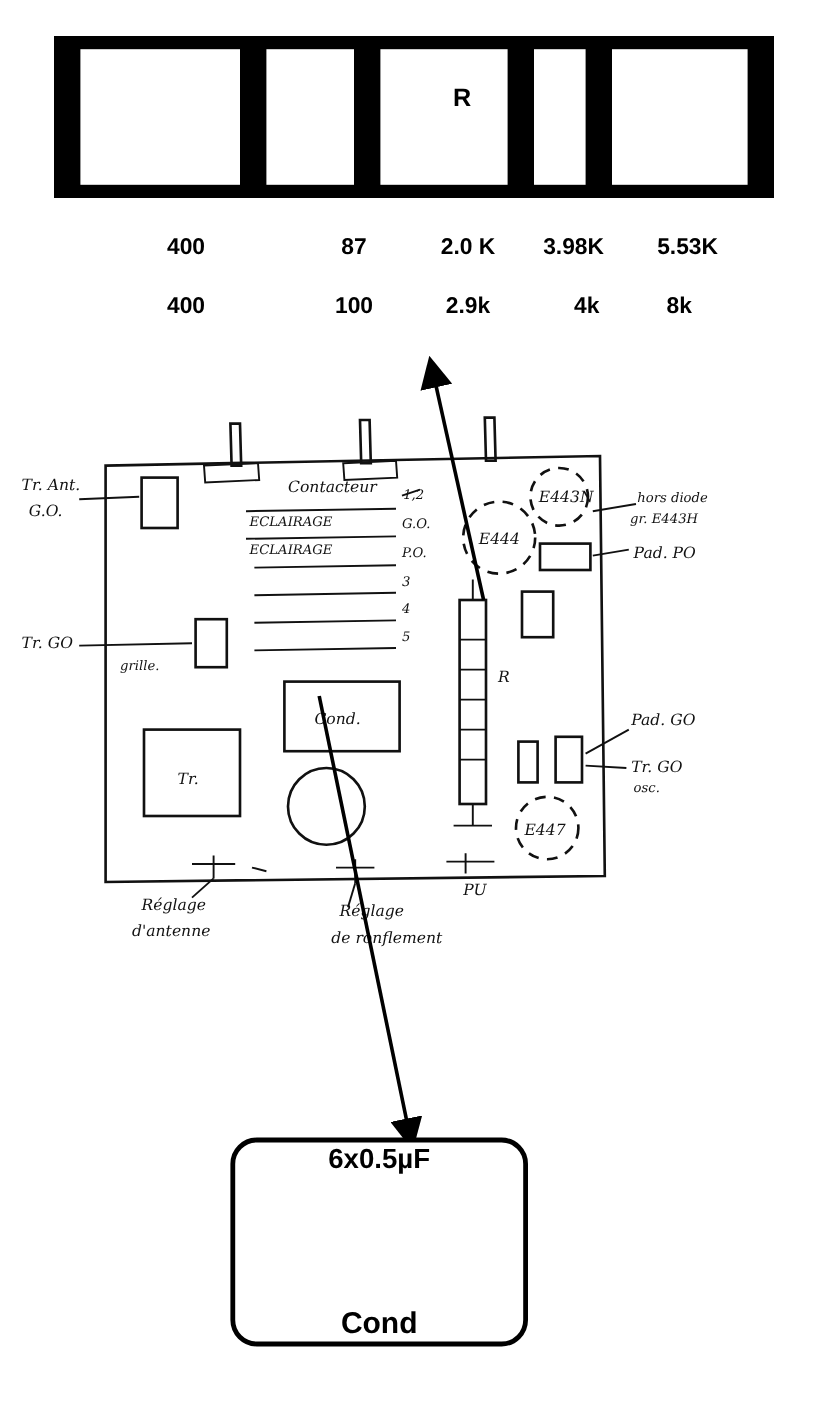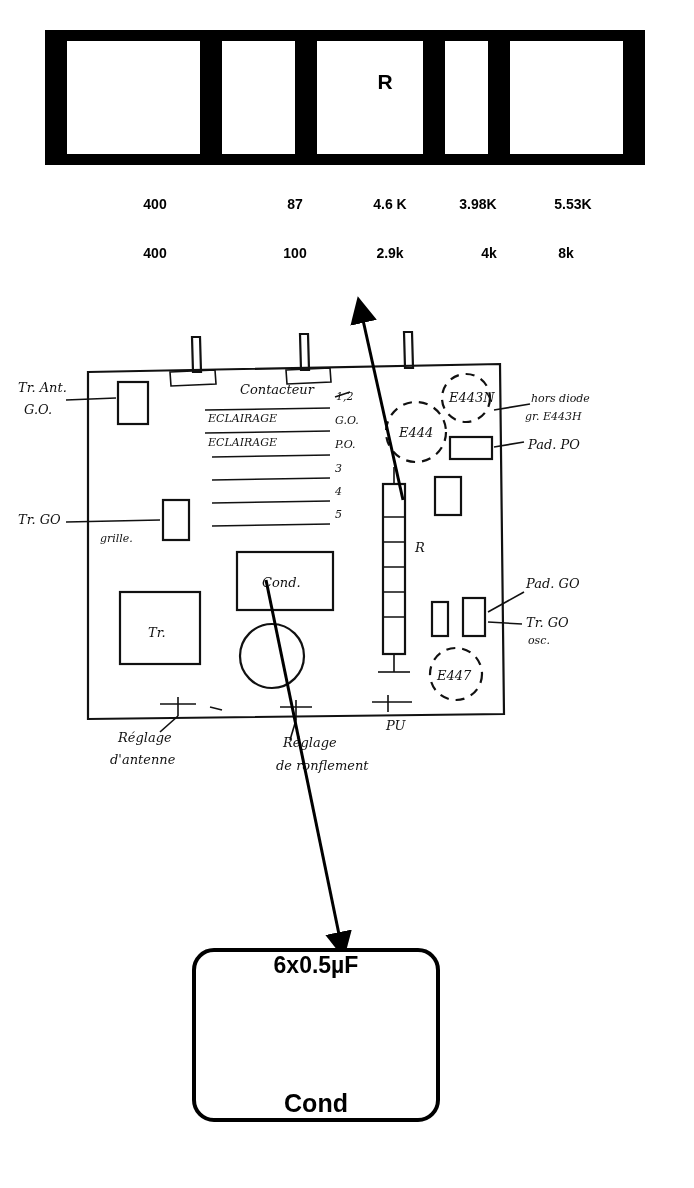--- a/index.html
+++ b/index.html
@@ -62,30 +62,30 @@
     text-align: center;
     font-size: 21px;
     font-weight: bold;
   }
   .val-row {
     position: absolute;
     height: 26px;
   }
   .val-cell {
     position: absolute;
-    font-size: 14px;
+    font-size: 19px;
     font-weight: bold;
     text-align: center;
   }
 
   
   #chassis-schematic {
     position: absolute;
     left: 0;
-    top: 292px;
+    top: 308px;
     width: 694px;
     height: 520px;
   }
   #chassis-schematic svg {
     display: block;
   }
   .hw {           
     font-family: "DejaVu Serif", serif;
     font-style: italic;
     font-size: 13px;
@@ -155,21 +155,21 @@
     <div class="ladder-post" style="left:250px;"></div>
     <div class="ladder-post" style="left:378px;"></div>
     <div class="ladder-post" style="left:443px;"></div>
     <div class="ladder-post" style="left:578px;"></div>
     <div class="r-letter">R</div>
   </div>
 
   <div class="val-row" style="left:45px; top:196px; width:600px;">
     <div class="val-cell" style="left:60px;  width:100px;">400</div>
     <div class="val-cell" style="left:200px; width:100px;">87</div>
-    <div class="val-cell" style="left:295px; width:100px;">4.6 K</div>
+    <div class="val-cell" style="left:295px; width:100px;">2.0 K</div>
     <div class="val-cell" style="left:383px; width:100px;">3.98K</div>
     <div class="val-cell" style="left:473px; width:110px;">5.53K</div>
   </div>
 
   <div class="val-row" style="left:45px; top:245px; width:600px;">
     <div class="val-cell" style="left:60px;  width:100px;">400</div>
     <div class="val-cell" style="left:200px; width:100px;">100</div>
     <div class="val-cell" style="left:295px; width:100px;">2.9k</div>
     <div class="val-cell" style="left:394px; width:100px;">4k</div>
     <div class="val-cell" style="left:466px; width:110px;">8k</div>

